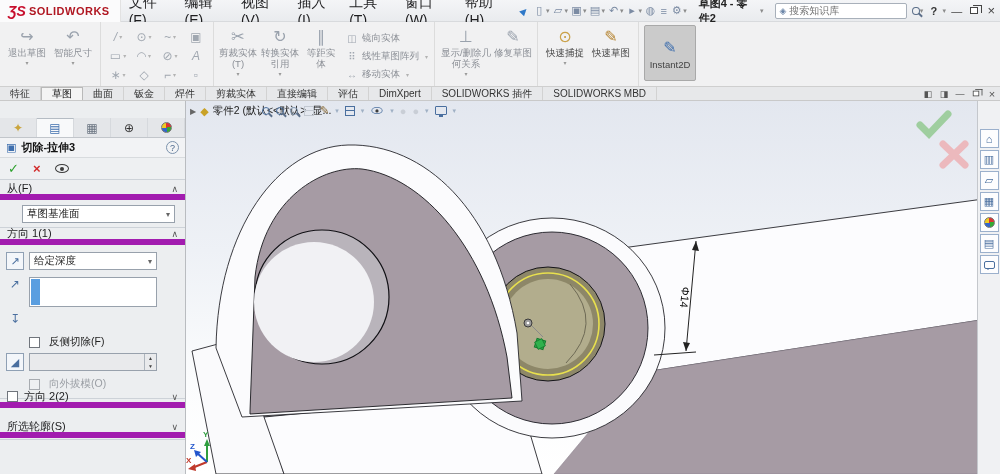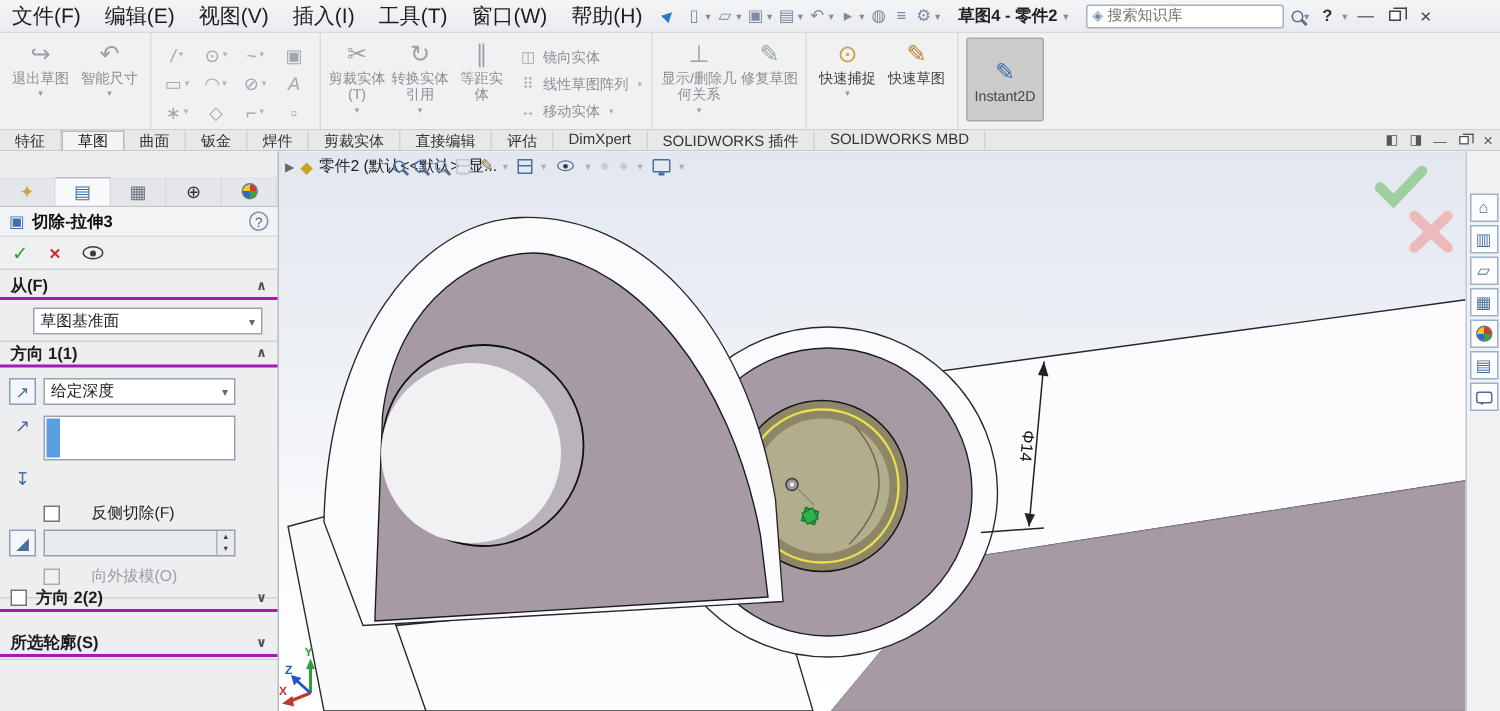--- a/index.html
+++ b/index.html
@@ -57,33 +57,33 @@
 .ptab.active{background:#f8f9fa;border-top:1px solid #b5bcc4}
 .ptitle{height:20px;display:flex;align-items:center;padding:0 6px;background:#f2f3f5;border-bottom:1px solid #d8dbde}
 .ptitle .ficon{color:#3f6fae;margin-right:5px;font-size:11px}
 .ptitle b{font-size:11px;color:#111}
 .ptitle .help{margin-left:auto;width:13px;height:13px;border:1px solid #7d93ad;border-radius:50%;color:#49658a;font-size:9px;display:flex;align-items:center;justify-content:center}
 .pactions{height:22px;display:flex;align-items:center;gap:14px;padding:0 8px;border-bottom:1px solid #cdd2d8;background:#eef0f2}
 .ok{color:#2ca12c;font-weight:bold;font-size:13px}
 .cancel{color:#d22b2b;font-weight:bold;font-size:13px}
 .eye{display:inline-block;width:14px;height:9px;border:1.5px solid #3c3c3c;border-radius:50%;position:relative}
 .eye::after{content:"";position:absolute;left:50%;top:50%;transform:translate(-50%,-50%);width:4px;height:4px;background:#3c3c3c;border-radius:50%}
-.phdr{height:17px;display:flex;align-items:center;padding:0 7px;font-weight:bold;color:#1c1c1e;border-bottom:2px solid #a21caf}
+.phdr{height:17px;display:flex;align-items:center;padding:0 7px;font-weight:normal;color:#1c1c1e;border-bottom:6px solid #a21caf}
 .phdr .chev{margin-left:auto;color:#555;font-size:9px}
 .pdiv{height:1px;background:#cdd2d8;margin:4px 0 0 0}
 .combo{height:18px;background:#fff;border:1px solid #98a1ac;display:flex;align-items:center;padding:0 4px;font-size:10.5px;color:#222}
 .combo .chev{margin-left:auto;color:#666;font-size:8px}
 .spin{height:18px;background:#fff;border:1px solid #98a1ac;display:flex;align-items:stretch;font-size:10.5px;color:#222}
 .spin .val{flex:1;display:flex;align-items:center;padding:0 4px}
 .spin .ud{width:12px;border-left:1px solid #aeb5bd;display:flex;flex-direction:column}
 .spin .ud span{flex:1;display:flex;align-items:center;justify-content:center;font-size:5px;color:#444}
 .spin.dis{background:#e9eaec;color:#999}
 .sqicon{width:18px;height:18px;border:1px solid #8fa0b4;background:#f3f6fa;display:flex;align-items:center;justify-content:center;color:#4a6f9f;font-size:11px}
 .bareicon{width:18px;display:flex;align-items:center;justify-content:center;color:#4a6f9f;font-size:12px}
-.chkrow{display:flex;align-items:center;gap:21px;font-size:10.5px;color:#222}
+.chkrow{display:flex;align-items:center;gap:9px;font-size:10.5px;color:#222}
 .chk{width:11px;height:11px;border:1px solid #70757c;background:#fff}
 .listbox{background:#fff;border:1px solid #98a1ac;position:relative}
 .listbox .sel{position:absolute;left:1px;top:1px;bottom:1px;width:9px;background:#5a9ee0}
 
 #taskpane{right:0;top:0;width:23px;height:373px;background:#f0f1f3;border-left:1px solid #c4c7cc}
 .tpicon{width:19px;height:19px;margin:2px auto 0 auto;border:1px solid #9bb0cc;background:#fdfdfe;display:flex;align-items:center;justify-content:center;color:#4a6f9f;font-size:11px}
 .wheel{width:11px;height:11px;border-radius:50%;border:1px solid #777;background:conic-gradient(#d33 0 25%,#3a3 25% 50%,#36c 50% 75%,#ec2 75% 100%)}
 .chatb{width:11px;height:8px;border:1.2px solid #4a6f9f;border-radius:2px;position:relative}
 .chatb::after{content:"";position:absolute;left:1px;bottom:-4px;border:2px solid transparent;border-top-color:#4a6f9f}
 
@@ -93,20 +93,24 @@
 #hud .gray{color:#c3c9d2}
 .cubei{display:inline-block;width:10px;height:10px;border:1.2px solid currentColor;position:relative}
 .cubei::after{content:"";position:absolute;left:0;top:0;width:100%;height:3px;border-bottom:1.2px solid currentColor}
 .mon{display:inline-block;width:12px;height:9px;border:1.3px solid currentColor;border-radius:1px;position:relative}
 .mon::after{content:"";position:absolute;left:3px;bottom:-3px;width:4px;height:1.6px;background:currentColor}
 </style>
 </head>
 <body>
 
 <div id="titlebar" class="abs flex">
+  <div id="logo">
+    <span class="l3s">ƷS</span>
+    <span class="lsw">SOLIDWORKS</span>
+  </div>
   <span class="menu-item">文件(F)</span>
   <span class="menu-item">编辑(E)</span>
   <span class="menu-item">视图(V)</span>
   <span class="menu-item">插入(I)</span>
   <span class="menu-item">工具(T)</span>
   <span class="menu-item">窗口(W)</span>
   <span class="menu-item">帮助(H)</span>
   <span class="pin">▶</span>
   <span class="qicon">▯</span>
     <span class="qcaret">▾</span>

